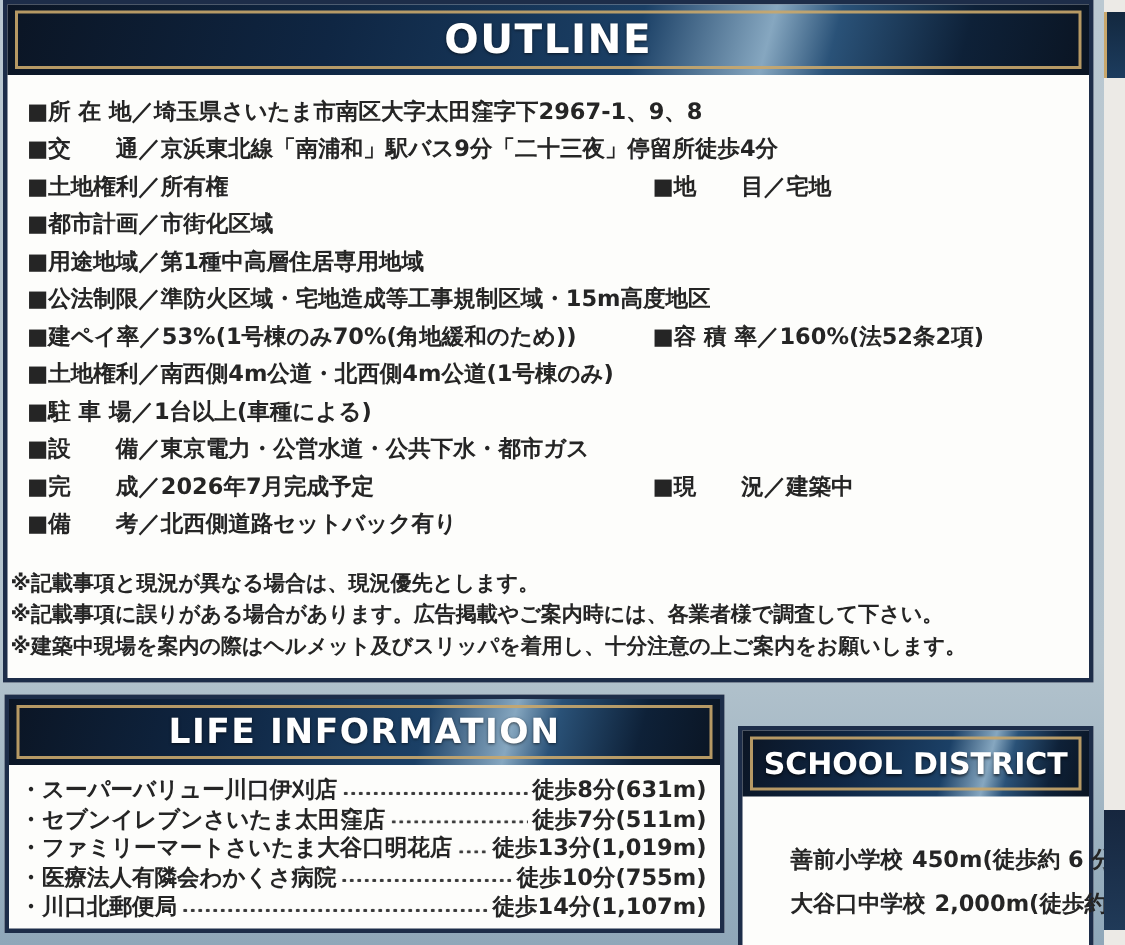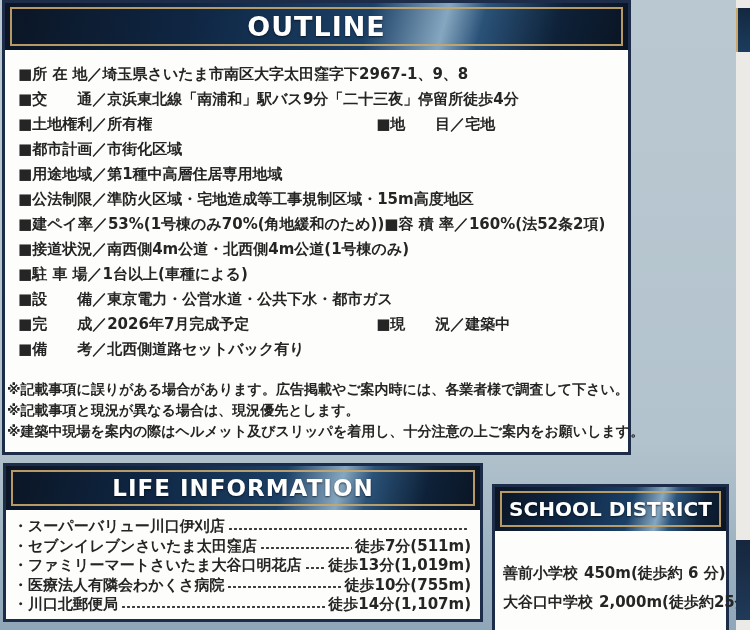--- a/index.html
+++ b/index.html
@@ -23,21 +23,21 @@
   }
   .band::before {
     content:""; position:absolute; left:5px; right:5px; top:4px; bottom:4px;
     border:2px solid #c9a76b; opacity:.9;
   }
   .band .band-title {
     color:#ffffff; font-weight:bold; letter-spacing:1px;
     text-shadow:0 1px 2px rgba(0,0,0,.6); white-space:nowrap;
   }
   
-  .panel-main { left:2px; top:0; width:629px; height:455px; }
+  .panel-main { left:2px; top:0; width:727px; height:455px; }
   .panel-main .band { height:47px; }
   .panel-main .band-title { font-size:27px; }
   .outline-body { padding:12px 13px 0 13px; color:#252525; font-weight:bold; }
   .o-row { display:flex; font-size:15px; line-height:25px; white-space:nowrap; }
   .o-left { flex:0 0 auto; min-width:60%; }
   .o-right { flex:0 0 auto; }
   .notes { margin-top:17px; padding:0 2px; }
   .note-line { font-size:14px; line-height:21px; font-weight:bold; color:#252525; white-space:nowrap; }
   
   .panel-life { left:3px; top:463px; width:480px; height:159px; }
@@ -45,21 +45,21 @@
   .panel-life .band-title { font-size:23px; }
   .life-body { padding:7px 9px 0 7px; }
   .li-row { display:flex; align-items:baseline; font-size:15px; line-height:19.5px; font-weight:bold; color:#252525; white-space:nowrap;text-align:center; }
   .li-dots { flex:1 1 auto; align-self:center; height:6px; margin:0 3px;
     background-image:radial-gradient(circle,#3a3a3a 1.1px,transparent 1.4px);
     background-size:5px 6px; background-repeat:repeat-x; background-position:0 2px; }
   .li-dist { flex:0 0 auto; }
   .panel-school { left:492px; top:484px; width:237px; height:159px; }
   .panel-school .band { height:44px; }
   .panel-school .band-title { font-size:20px; letter-spacing:0; }
-  .school-body { padding:28px 8px 0 8px; }
+  .school-body { padding:28px 8px 0 8px;margin-left:24px; }
   .sc-row { display:flex; align-items:baseline; font-size:15px; line-height:29px; font-weight:bold; color:#252525; white-space:nowrap; }
   .sc-dots { flex:1 1 auto; align-self:center; height:6px; margin:0 3px;
     background-image:radial-gradient(circle,#3a3a3a 1.1px,transparent 1.4px);
     background-size:5px 6px; background-repeat:repeat-x; background-position:0 2px; }
   .sc-dist { flex:0 0 auto; }
   
   .sliver { position:absolute; right:0; top:0; width:14px; height:630px; background:#eceae6; }
   .sliver .sl-band-top { position:absolute; top:8px; left:0; width:100%; height:44px;
     background:linear-gradient(180deg,#13283f,#1c3c5e); border-left:2px solid #c9a76b; }
   .sliver .sl-band-bottom { position:absolute; top:540px; left:0; width:100%; height:80px;
@@ -90,51 +90,52 @@
         <span class="o-left">■用途地域／第1種中高層住居専用地域</span>
       </div>
       <div class="o-row">
         <span class="o-left">■公法制限／準防火区域・宅地造成等工事規制区域・15m高度地区</span>
       </div>
       <div class="o-row">
         <span class="o-left">■建ペイ率／53%(1号棟のみ70%(角地緩和のため))</span>
         <span class="o-right">■容 積 率／160%(法52条2項)</span>
       </div>
       <div class="o-row">
-        <span class="o-left">■接道状況／南西側4m公道・北西側4m公道(1号棟のみ)</span>
+        <span class="o-left">■土地権利／南西側4m公道・北西側4m公道(1号棟のみ)</span>
       </div>
       <div class="o-row">
         <span class="o-left">■駐 車 場／1台以上(車種による)</span>
       </div>
       <div class="o-row">
         <span class="o-left">■設　　備／東京電力・公営水道・公共下水・都市ガス</span>
       </div>
       <div class="o-row">
         <span class="o-left">■完　　成／2026年7月完成予定</span>
         <span class="o-right">■現　　況／建築中</span>
       </div>
       <div class="o-row">
         <span class="o-left">■備　　考／北西側道路セットバック有り</span>
       </div>
     </div>
   <div class="notes" id="outline-notes">
+      <div class="note-line">※記載事項と現況が異なる場合は、現況優先とします。</div>
       <div class="note-line">※記載事項に誤りがある場合があります。広告掲載やご案内時には、各業者様で調査して下さい。</div>
-      <div class="note-line">※記載事項と現況が異なる場合は、現況優先とします。</div>
       <div class="note-line">※建築中現場を案内の際はヘルメット及びスリッパを着用し、十分注意の上ご案内をお願いします。</div>
     </div>
 </div>
 
 <div class="panel panel-life">
   <div class="band">
     <span class="band-title">LIFE INFORMATION</span>
   </div>
   <div class="life-body" id="life-items">
       <div class="li-row">
         <span>・スーパーバリュー川口伊刈店</span>
         <span class="li-dots"></span>
+        <span class="li-dist">徒歩8分(631m)</span>
       </div>
       <div class="li-row">
         <span>・セブンイレブンさいたま太田窪店</span>
         <span class="li-dots"></span>
         <span class="li-dist">徒歩7分(511m)</span>
       </div>
       <div class="li-row">
         <span>・ファミリーマートさいたま大谷口明花店</span>
         <span class="li-dots"></span>
         <span class="li-dist">徒歩13分(1,019m)</span>

